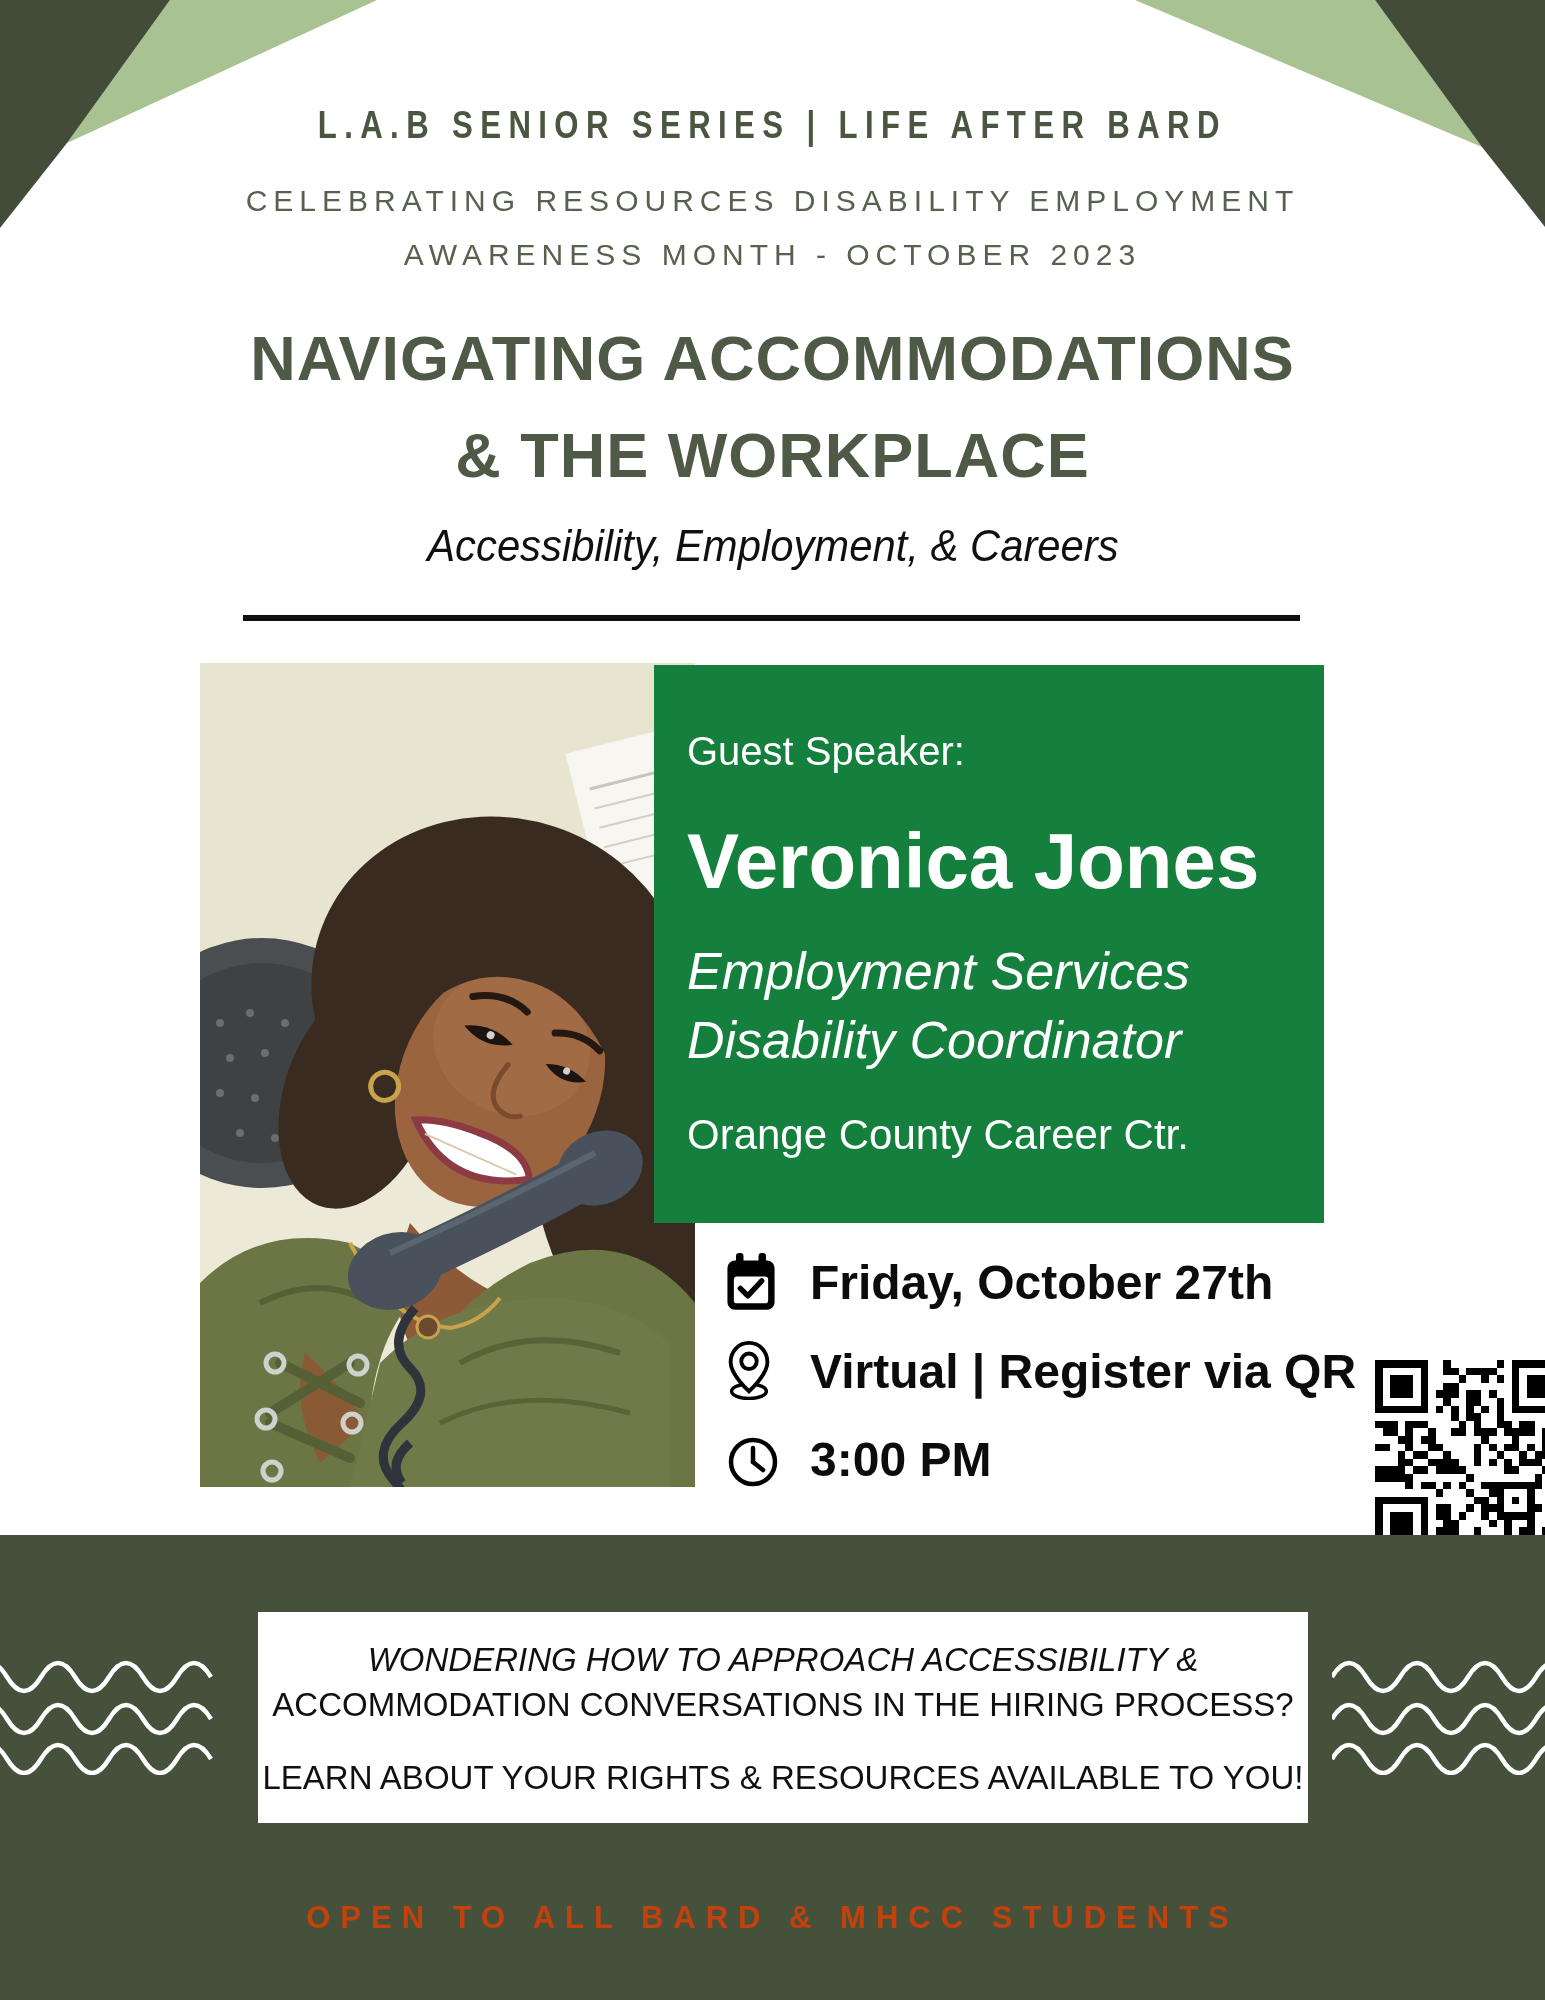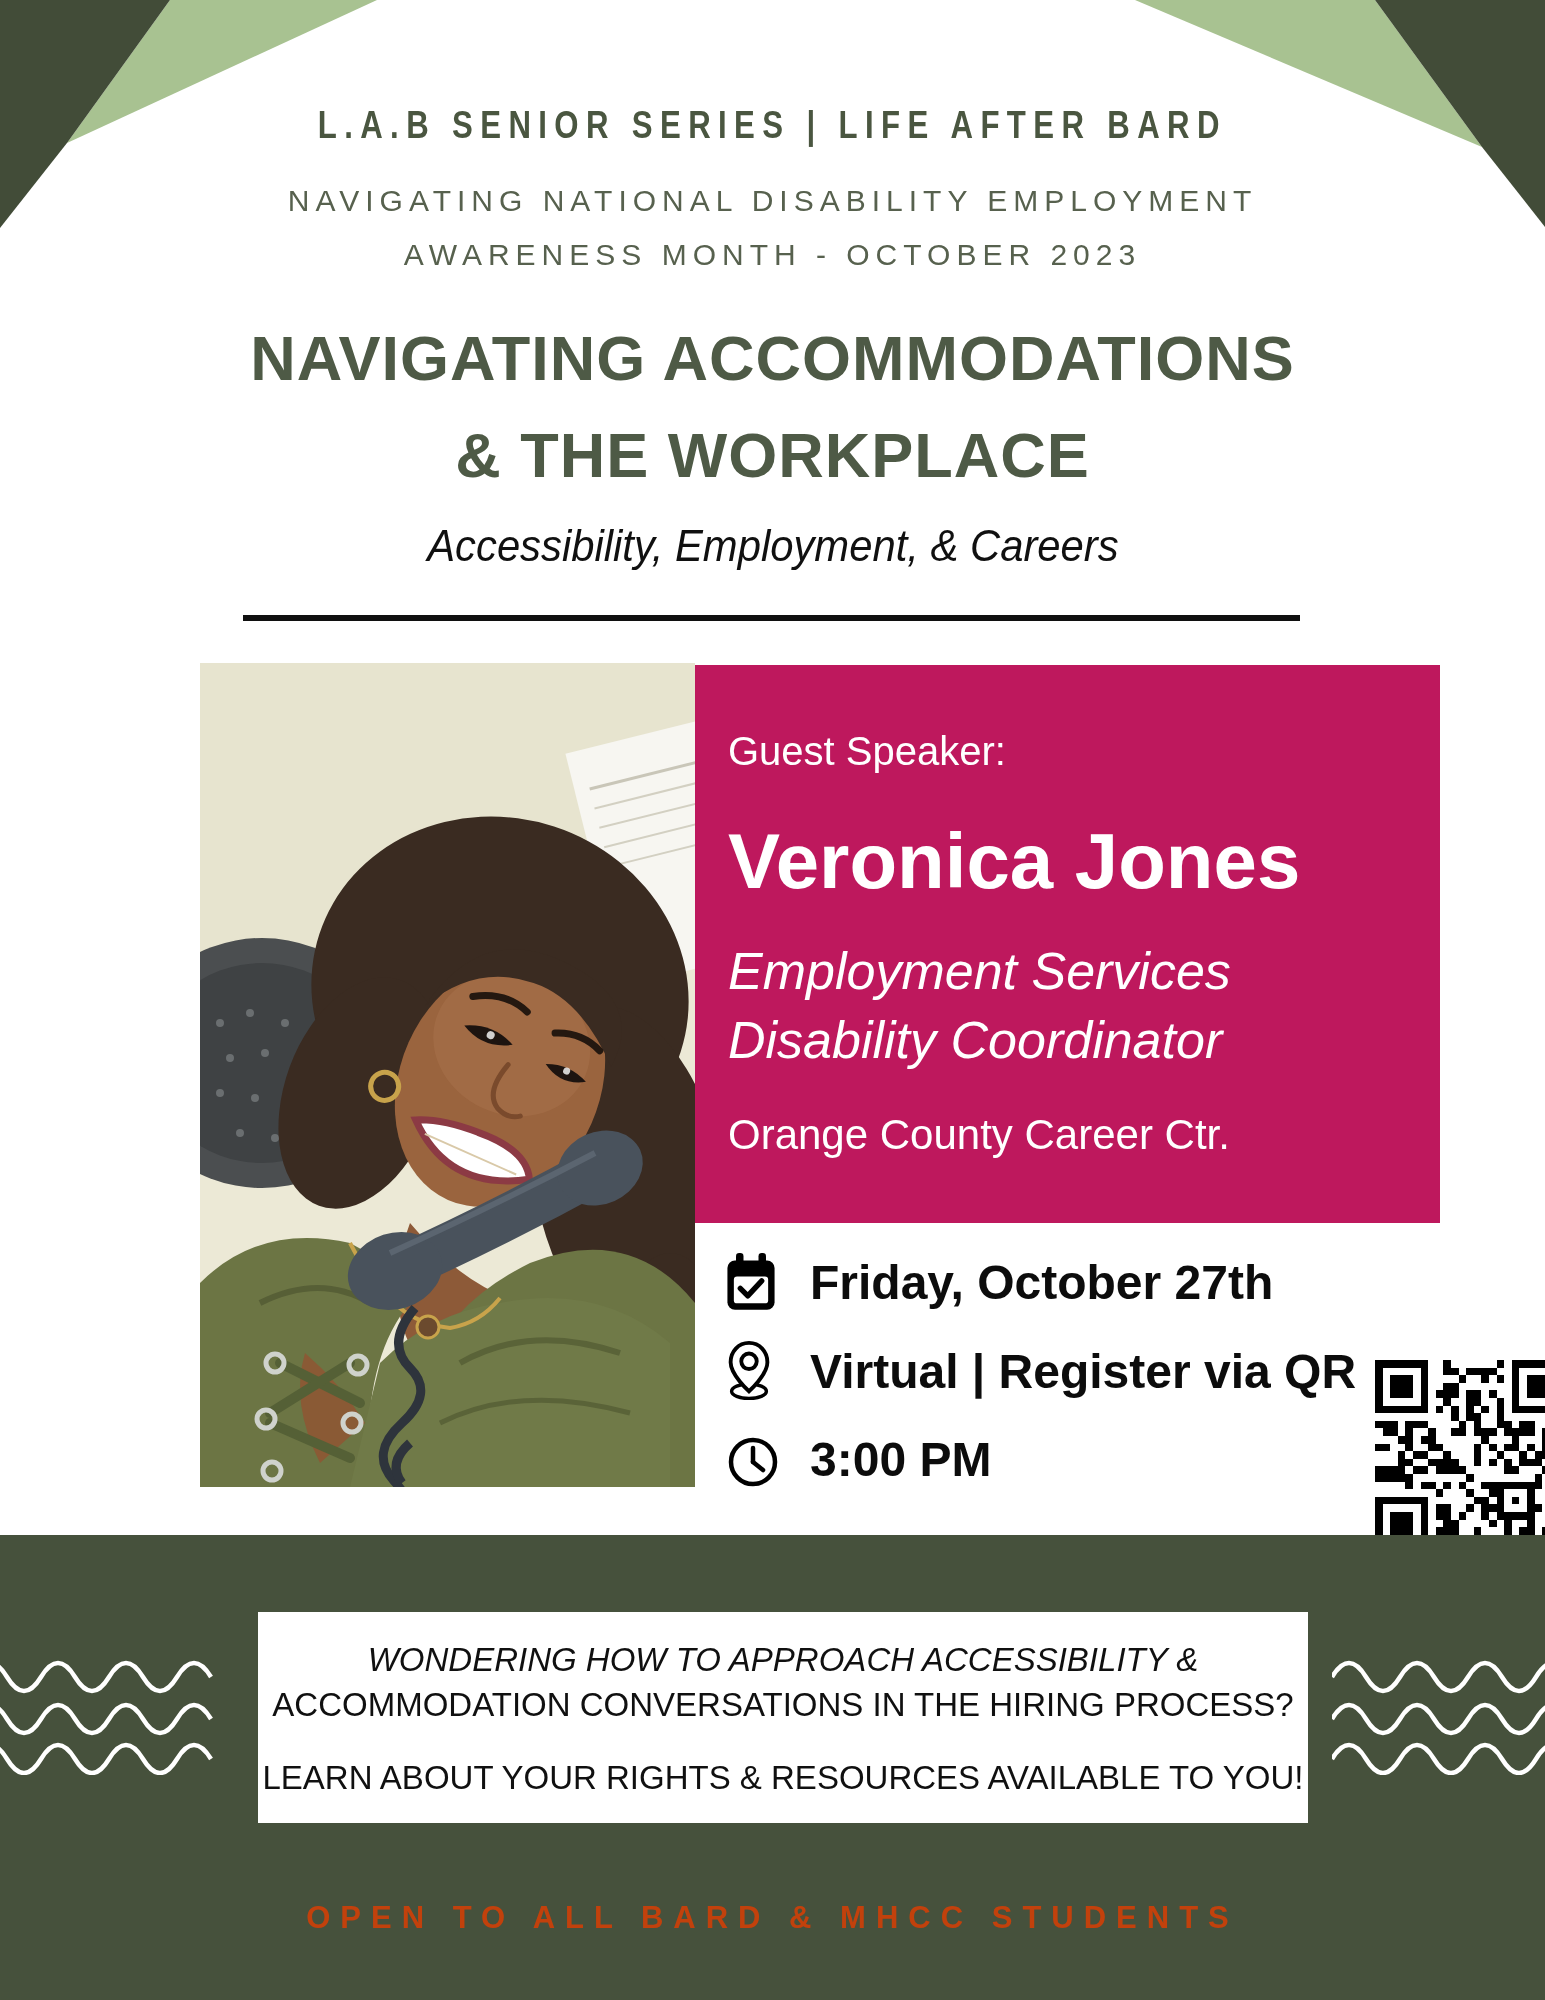--- a/index.html
+++ b/index.html
@@ -20,21 +20,21 @@
   .title{color:#4e5a46;font-size:63px;font-weight:bold;letter-spacing:1px;line-height:66px;}
   .title1{top:325px;} .title2{top:422px;}
   .tagline{top:518px;color:#101010;font-size:44px;font-style:italic;line-height:56px;}
   .tagline span{display:inline-block;transform:scaleX(.95);}
   .divider{left:243px;top:615px;width:1057px;height:6px;background:#101010;}
 
   
   .photo{left:200px;top:663px;width:495px;height:824px;overflow:hidden;background:#ece9d6;}
 
   
-  .panel{left:695px;top:665px;width:745px;height:558px;background:#be185d;color:#ffffff;}
+  .panel{left:654px;top:665px;width:670px;height:558px;background:#15803d;color:#ffffff;}
   .p-label{left:33px;top:64px;font-size:40px;}
   .p-name{left:33px;top:812px;font-size:78px;font-weight:bold;letter-spacing:0px;}
   .p-name{top:151px;}
   .p-role1{left:33px;top:276px;font-size:52px;font-style:italic;}
   .p-role2{left:33px;top:345px;font-size:52px;font-style:italic;}
   .p-org{left:33px;top:446px;font-size:42px;}
 
   
   .d-icon{width:52px;height:60px;}
   .d-text{color:#0c0c0c;font-size:48px;font-weight:bold;line-height:54px;}
@@ -59,21 +59,21 @@
 <body>
 
 <svg class="abs" id="corners" viewBox="0 0 1545 240">
   <polygon points="170,0 377,0 67,143" fill="#a8c291"></polygon>
   <polygon points="0,0 170,0 67,143 0,228" fill="#424c38"></polygon>
   <polygon points="1135,0 1375,0 1482,147" fill="#a8c291"></polygon>
   <polygon points="1375,0 1545,0 1545,227 1482,147" fill="#424c38"></polygon>
 </svg>
 
 <div class="abs center series"><span>L.A.B SENIOR SERIES | LIFE AFTER BARD</span></div>
-<div class="abs center subhead sub1">NAVIGATING NATIONAL DISABILITY EMPLOYMENT</div>
+<div class="abs center subhead sub1">CELEBRATING RESOURCES DISABILITY EMPLOYMENT</div>
 <div class="abs center subhead sub2">AWARENESS MONTH - OCTOBER 2023</div>
 
 <div class="abs center title title1">NAVIGATING ACCOMMODATIONS</div>
 <div class="abs center title title2">&amp; THE WORKPLACE</div>
 <div class="abs center tagline"><span>Accessibility, Employment, &amp; Careers</span></div>
 <div class="abs divider"></div>
 
 <div class="abs photo">
   <svg width="495" height="824" viewBox="0 0 495 824">
     <rect x="0" y="0" width="495" height="824" fill="#ece9d6"></rect>

